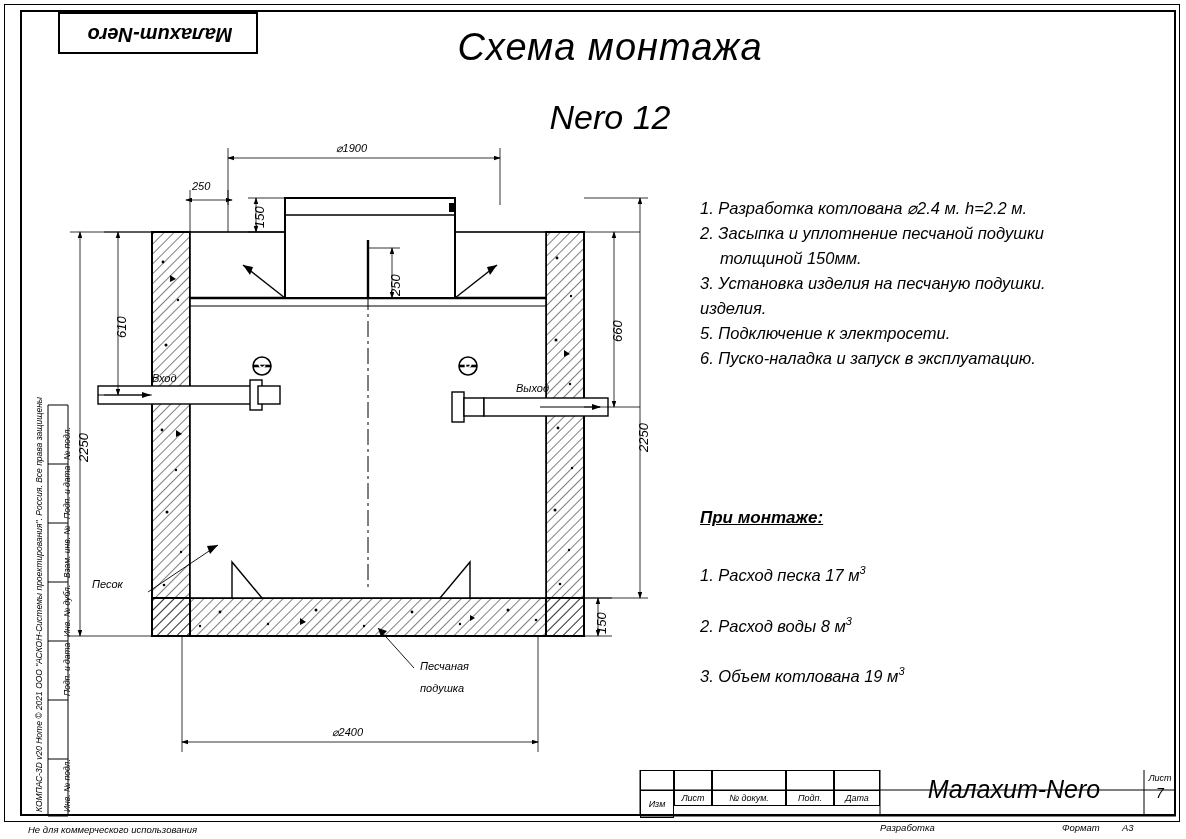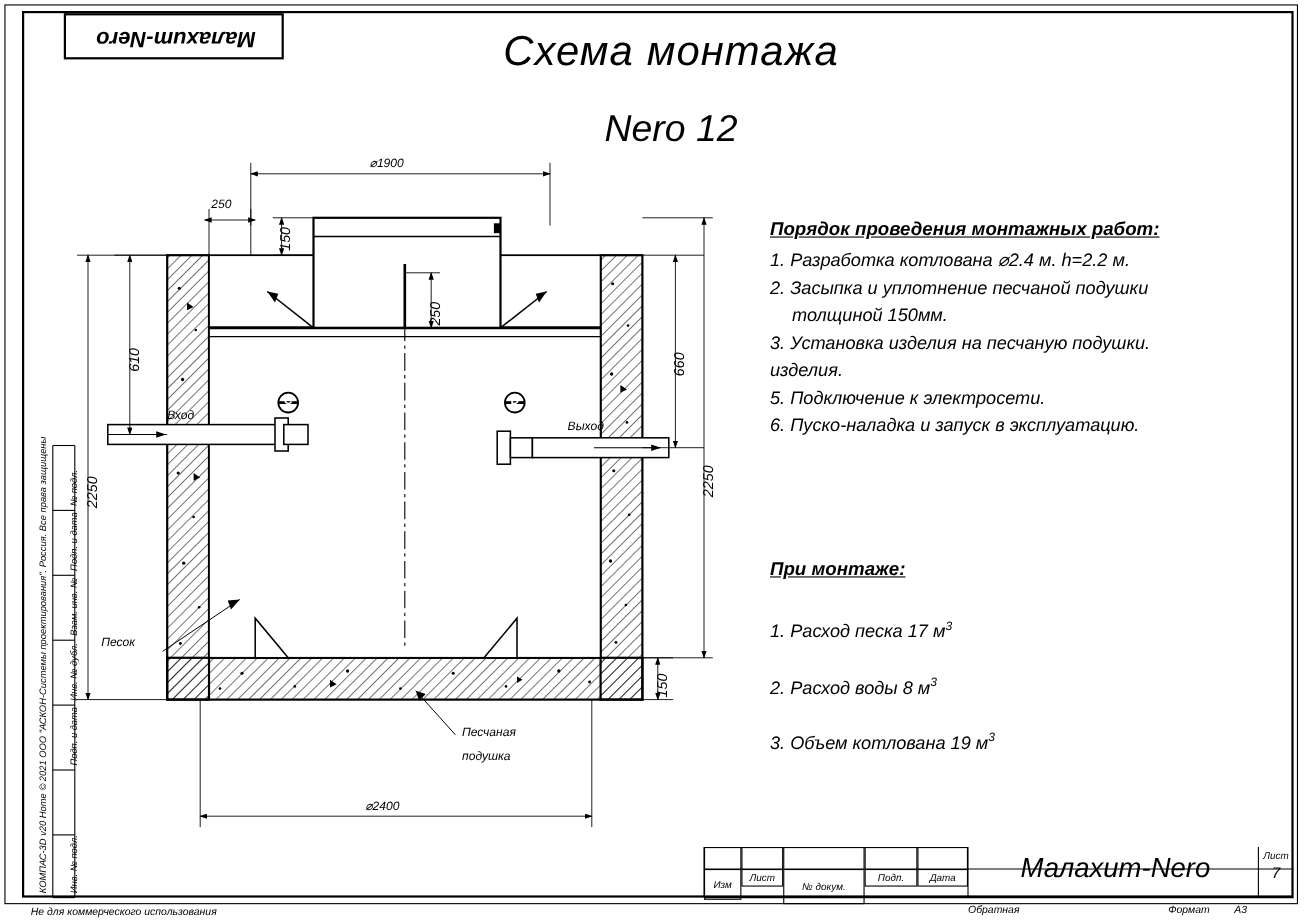--- a/index.html
+++ b/index.html
@@ -212,21 +212,20 @@
   <div class="lbl-v" style="left:594px;top:634px;">150</div>
   <div class="lbl" style="left:332px;top:726px;">⌀2400</div>
 
   <div class="lbl" style="left:152px;top:372px;">Вход</div>
   <div class="lbl" style="left:516px;top:382px;">Выход</div>
   <div class="lbl" style="left:92px;top:578px;">Песок</div>
   <div class="lbl" style="left:420px;top:660px;">Песчаная</div>
   <div class="lbl" style="left:420px;top:682px;">подушка</div>
 
   <div class="abs rt">
-    <h3>Порядок проведения монтажных работ:</h3>
     <ol>
       <li>1. Разработка котлована ⌀2.4 м. h=2.2 м.</li>
       <li>2. Засыпка и уплотнение песчаной подушки</li>
       <li class="ind">толщиной 150мм.</li>
       <li>3. Установка изделия на песчаную подушки.</li>
       <li>изделия.</li>
       <li>5. Подключение к электросети.</li>
       <li>6. Пуско-наладка и запуск в эксплуатацию.</li>
     </ol>
   </div>
@@ -263,21 +262,21 @@
   <div class="vtext2" style="left:62px;top:578px;">Взам. инв. №</div>
   <div class="vtext2" style="left:62px;top:637px;">Инв. № дубл.</div>
   <div class="vtext2" style="left:62px;top:696px;">Подп. и дата</div>
   <div class="vtext2" style="left:62px;top:812px;">Инв. № подл.</div>
 
   <div class="abs botnote">Не для коммерческого использования</div>
 
   <div class="abs tb">
     <div class="cell" style="left:0;top:20px;width:34px;height:28px;">Изм</div>
     <div class="cell" style="left:34px;top:20px;width:38px;height:16px;">Лист</div>
-    <div class="cell" style="left:72px;top:20px;width:74px;height:32px;">№ докум.</div>
+    <div class="cell" style="left:72px;top:20px;width:74px;height:16px;">№ докум.</div>
     <div class="cell" style="left:146px;top:20px;width:48px;height:16px;">Подп.</div>
     <div class="cell" style="left:194px;top:20px;width:46px;height:16px;">Дата</div>
     <div class="cell" style="left:0;top:0;width:34px;height:20px;border-bottom:none;"></div>
     <div class="cell" style="left:34px;top:0;width:38px;height:20px;border-bottom:none;"></div>
     <div class="cell" style="left:72px;top:0;width:74px;height:20px;border-bottom:none;"></div>
     <div class="cell" style="left:146px;top:0;width:48px;height:20px;border-bottom:none;"></div>
     <div class="cell" style="left:194px;top:0;width:46px;height:20px;border-bottom:none;"></div>
 
     <div class="cell big" style="left:248px;top:4px;width:252px;height:30px;justify-content:center;">Малахит-Nero</div>
     <div class="cell" style="left:504px;top:0;width:32px;height:16px;border:none;font-size:9px;">Лист</div>
@@ -285,20 +284,20 @@
   </div>
 
   <svg width="1186" height="839">
     <line x1="640" y1="790" x2="1176" y2="790" stroke="#000" stroke-width="1"></line>
     <line x1="640" y1="816" x2="1176" y2="816" stroke="#000" stroke-width="1"></line>
     <line x1="640" y1="770" x2="640" y2="816" stroke="#000" stroke-width="1"></line>
     <line x1="880" y1="770" x2="880" y2="816" stroke="#000" stroke-width="1"></line>
     <line x1="1144" y1="770" x2="1144" y2="816" stroke="#000" stroke-width="1"></line>
   </svg>
 
-  <div class="abs" style="left:880px;top:822px;font-size:9.5px;font-style:italic;">Обратная</div>
+  <div class="abs" style="left:880px;top:822px;font-size:9.5px;font-style:italic;">Разработка</div>
   <div class="abs" style="left:1062px;top:822px;font-size:9.5px;font-style:italic;">Формат</div>
   <div class="abs" style="left:1122px;top:822px;font-size:9.5px;font-style:italic;">А3</div>
 
   <div class="abs" style="left:258px;top:358px;font-size:11px;font-weight:700;color:#fff;">C</div>
   <div class="abs" style="left:464px;top:358px;font-size:11px;font-weight:700;color:#fff;">D</div>
 
 </div>
 
 </body></html>

